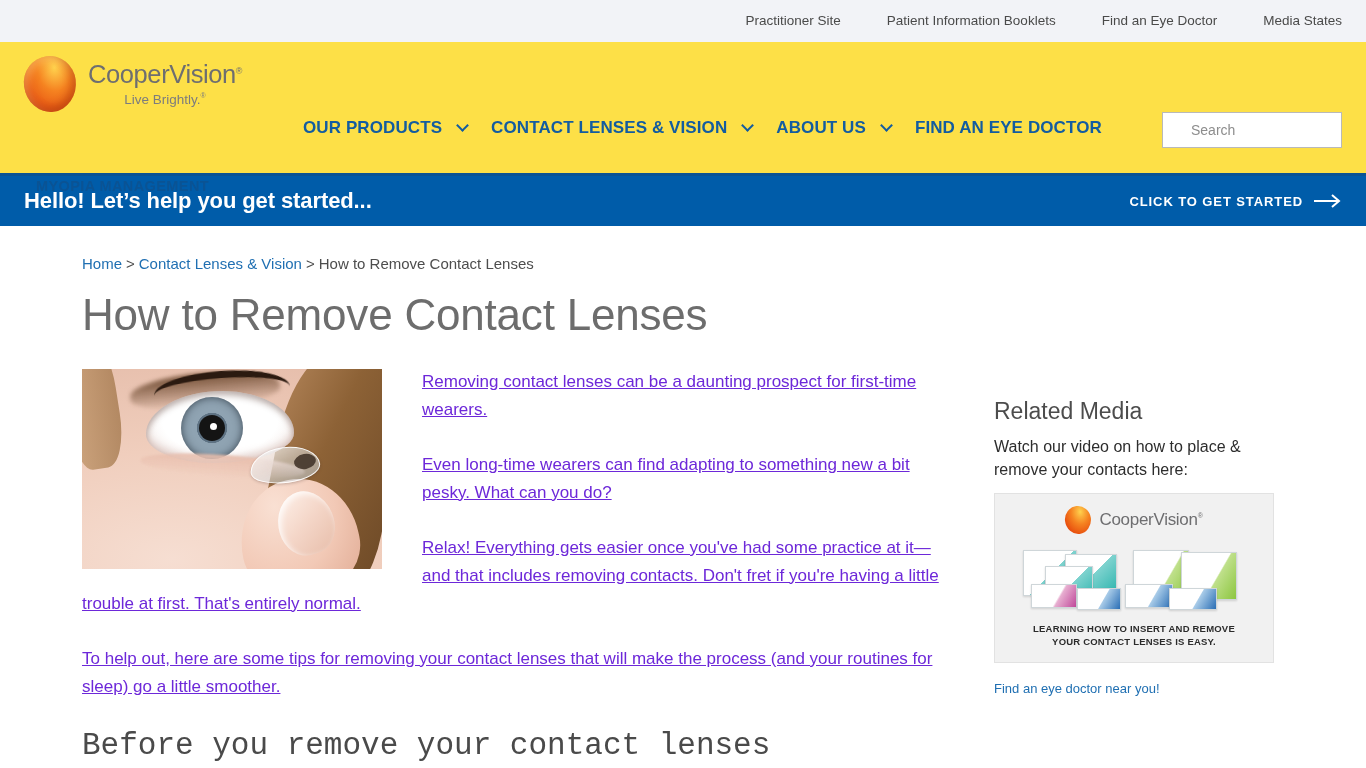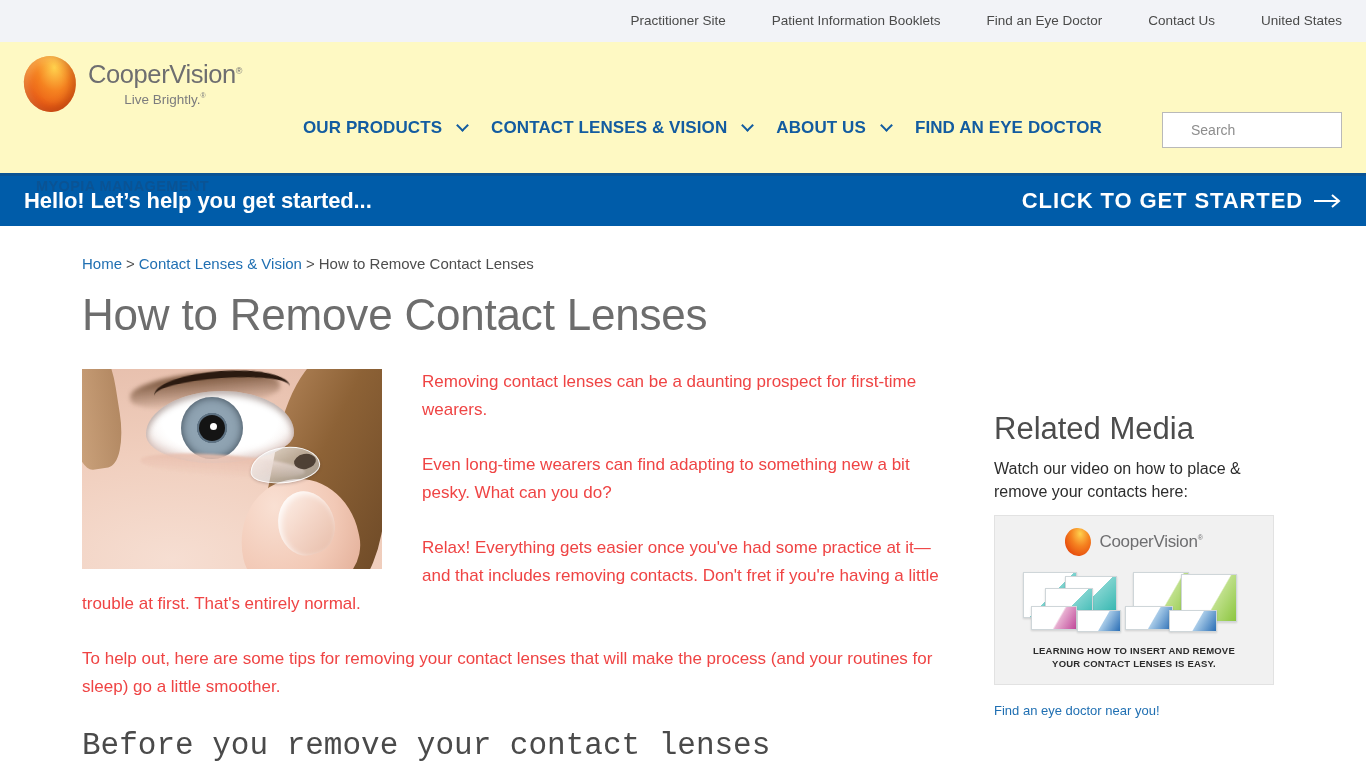--- a/index.html
+++ b/index.html
@@ -30,21 +30,21 @@
     padding: 0 23px;
     line-height: 42px;
     white-space: nowrap;
     cursor: pointer;
   }
   .utility-link:last-child { padding-right: 0; }
 
   
   .site-header {
     height: 134px;
-    background: #fef9c3;
+    background: #fde047;
     position: relative;
     border-bottom: 3px solid #0a5394;
   }
   .logo-block {
     position: absolute;
     left: 24px; top: 14px;
     display: flex;
     align-items: center;
   }
   .logo-orb {
@@ -155,21 +155,21 @@
     padding: 0 24px;
   }
   .cta-text {
     color: #ffffff;
     font-size: 22px;
     font-weight: bold;
     letter-spacing: -0.1px;
   }
   .cta-action {
     color: #ffffff;
-    font-size: 22px;
+    font-size: 13px;
     font-weight: bold;
     letter-spacing: 0.9px;
     display: flex;
     align-items: center;
     gap: 11px;
     cursor: pointer;
     text-decoration: none;
   }
 
   
@@ -316,45 +316,46 @@
     background: linear-gradient(145deg, #fff3ec 0%, #f4d6c8 50%, #e7bda9 100%);
     border-radius: 50% 50% 44% 44% / 54% 54% 46% 46%;
     transform: rotate(-16deg);
     box-shadow: inset 2px 3px 6px rgba(255,255,255,.85);
   }
 
   .article p {
     margin: 0 0 27px 0;
     font-size: 17px;
     line-height: 28px;
-    color: #ef4444;
+    color: #6d28d9;
+    text-decoration: underline;
   }
   .article p:first-of-type { margin-top: 3px; }
 
   .article h2 {
     clear: both;
     margin: 20px 0 0 0;
     font-size: 31px;
     font-weight: 400;
     color: #4a4a4a;
     font-family: Liberation Mono, monospace;
   }
 
   
   .rail {
     width: 290px;
     margin-left: 40px;
     padding-top: 29px;
     flex: 0 0 auto;
   }
   .rail-title {
-    font-size: 31px;
+    font-size: 23px;
     font-weight: 400;
     color: #4c4c4c;
-    margin: 16px 0 10px 0;
+    margin: 4px 0 10px 0;
     line-height: 1.2;
   }
   .rail-text {
     font-size: 16px;
     line-height: 23px;
     color: #2d2d2d;
     margin: 0 0 12px 0;
   }
   .video-card {
     width: 280px; height: 170px;
@@ -411,22 +412,21 @@
   }
 </style>
 </head>
 <body>
 
 <div class="utility-bar">
   <nav class="utility-links">
     <a class="utility-link">Practitioner Site</a>
     <a class="utility-link">Patient Information Booklets</a>
     <a class="utility-link">Find an Eye Doctor</a>
-    <a class="utility-link">Contact Us</a>
-    <a class="utility-link">United States</a>
+    <a class="utility-link">Media States</a>
   </nav>
 </div>
 
 <header class="site-header">
 
   <a class="logo-block">
     <span class="logo-orb"></span>
     <span class="logo-words">
       <span class="logo-name"><span>CooperVision</span><sup>®</sup></span>
       <span class="logo-tagline"><span>Live Brightly.</span><sup>®</sup></span>

